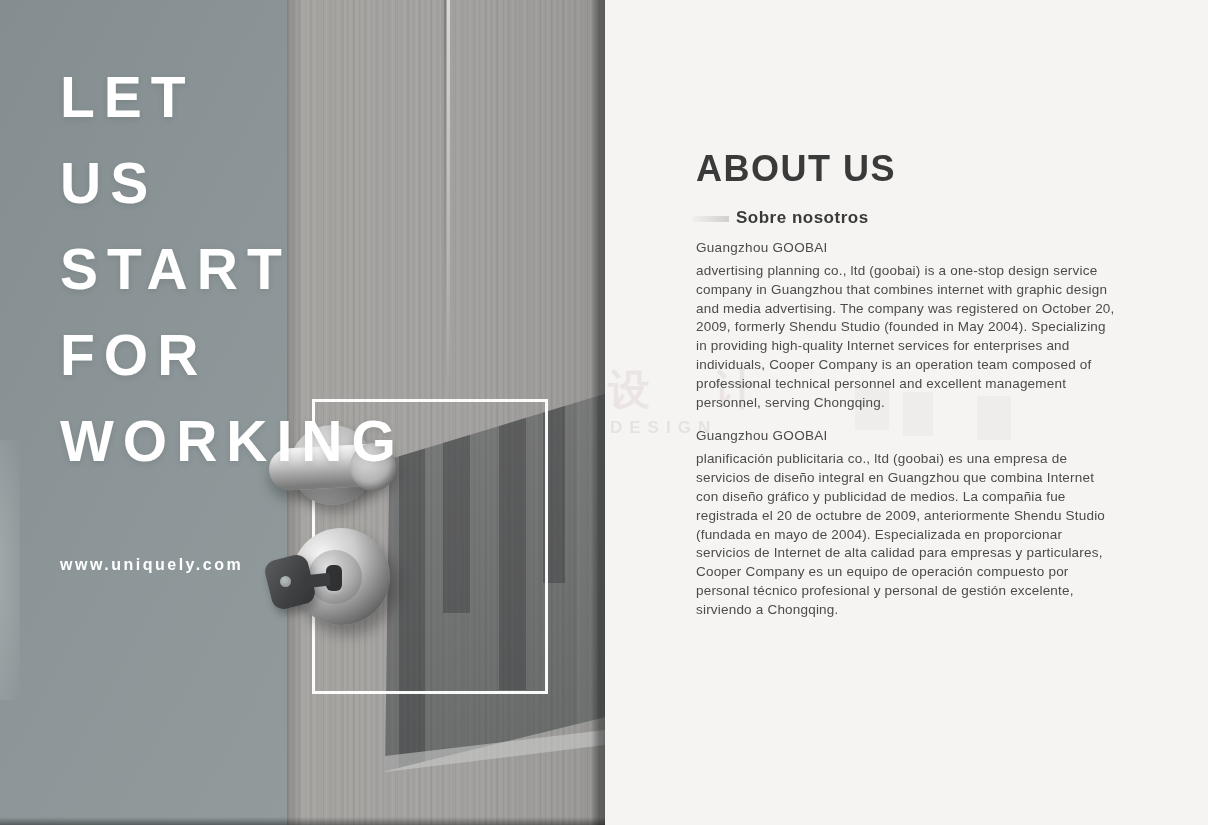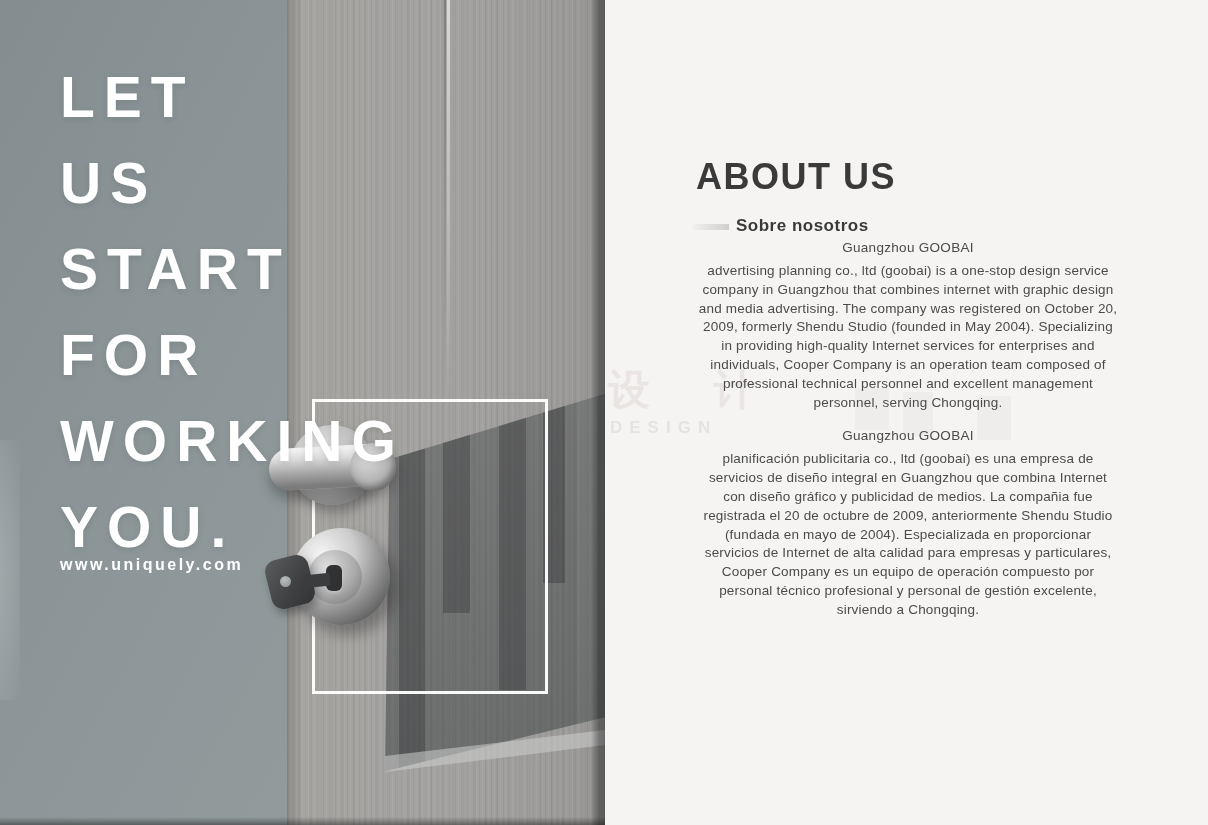--- a/index.html
+++ b/index.html
@@ -83,29 +83,29 @@
   .content { position:absolute; left:605px; top:0; width:603px; height:825px; background:#f5f4f2; }
   .watermark { position:absolute; left:3px; top:362px; color:rgba(190,166,166,0.20);
            font-size:42px; letter-spacing:26px; font-weight:700; white-space:nowrap; }
   .watermark-en { position:absolute; left:5px; top:418px; color:rgba(170,170,170,0.22);
            font-size:17px; letter-spacing:7px; font-weight:700; }
   .wm-ghost { position:absolute; background:rgba(150,140,140,0.06); }
   .g1 { left:250px; top:388px; width:34px; height:42px; }
   .g2 { left:298px; top:392px; width:30px; height:44px; }
   .g3 { left:372px; top:396px; width:34px; height:44px; }
 
-  .about { position:absolute; left:91px; top:158px; width:440px; }
+  .about { position:absolute; left:91px; top:150px; width:440px; }
   .about-title { font-size:36px; font-weight:800; letter-spacing:1.5px; color:#3a3a3a; line-height:38px; }
   .sub-row { position:relative; margin-top:20px; height:20px; }
   .sub-bar { position:absolute; left:-3px; top:8px; width:36px; height:6px;
            background:linear-gradient(to right, rgba(214,214,212,0.15), #cfcfcd); }
   .about-sub { position:absolute; left:40px; top:0; font-size:17px; font-weight:700;
            letter-spacing:0.5px; color:#3a3a3a; }
 
-  .sections { position:absolute; left:91px; top:240px; width:424px;text-align:center; }
+  .sections { position:absolute; left:91px; top:240px; width:424px; }
   .section { margin-bottom:16px; }
   .sec-label { font-size:13.5px; color:#4b4b4b; letter-spacing:0.3px; margin-bottom:7px; }
   .sec-body { font-size:13.5px; color:#4b4b4b; letter-spacing:0.2px; line-height:18.8px; }
 </style>
 </head>
 <body>
 
 <div class="page">
 
   <div class="photo">
@@ -135,21 +135,20 @@
     <div class="hw key-head"></div>
     <div class="hw key-hole"></div>
     <div class="hw key-shaft"></div>
 
     <div class="headline">
       <div class="line">LET</div>
       <div class="line">US</div>
       <div class="line">START</div>
       <div class="line">FOR</div>
       <div class="line">WORKING</div>
-      <div class="line">YOU.</div>
     </div>
     <div class="website">www.uniquely.com</div>
 
     <div class="door-edge"></div>
     <div class="photo-bottom-shade"></div>
   </div>
 
   <div class="content">
     <div class="watermark">设 计</div>
     <div class="watermark-en">DESIGN</div>

